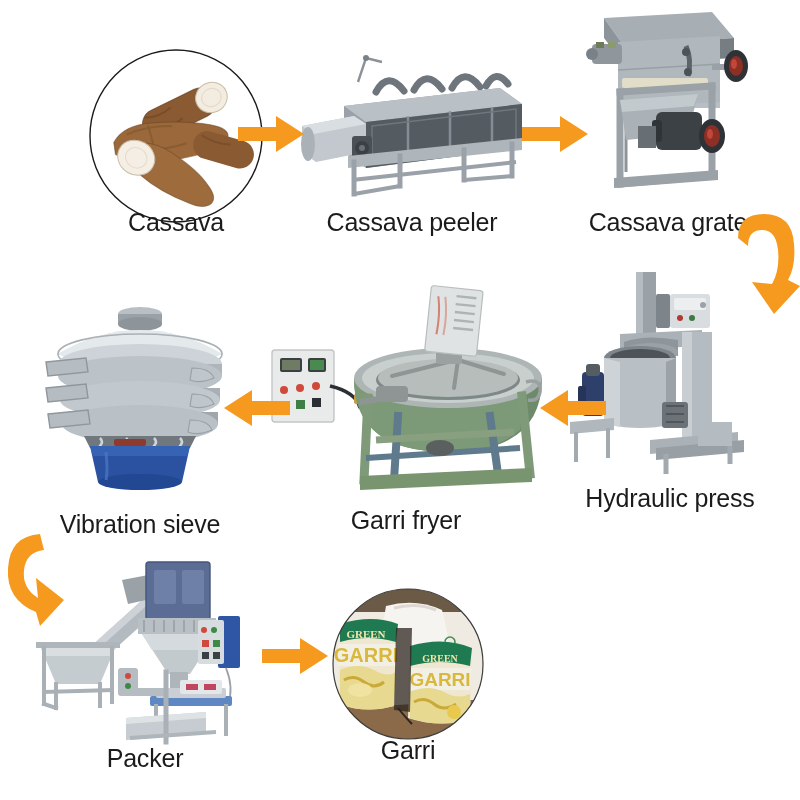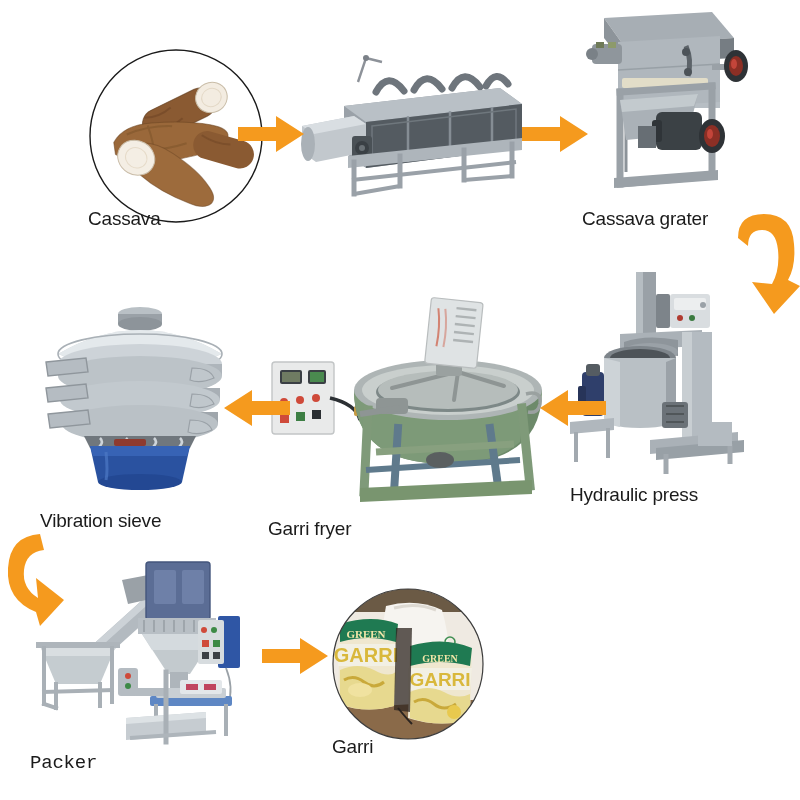--- a/index.html
+++ b/index.html
@@ -8,22 +8,22 @@
     background:#ffffff;
     font-family:"Liberation Sans", sans-serif;
     overflow:hidden;
     position:relative;
   }
   .canvas{position:absolute;inset:0;}
   .node{position:absolute;}
   .label{
     position:absolute;
     width:100%;
-    text-align:left;
-    font-size:19px;
+    text-align:center;
+    font-size:25px;
     color:#1b1b1b;
     font-family:"Liberation Sans", sans-serif;
     white-space:nowrap;
     letter-spacing:-0.2px;
   }
   .arrow{position:absolute;}
   svg{display:block;overflow:visible;}
 </style>
 </head>
 <body>
@@ -104,20 +104,21 @@
       <g stroke="#9aa1a8" stroke-width="5" stroke-linecap="square">
         <path d="M58 110 L58 142"></path>
         <path d="M104 104 L104 134"></path>
         <path d="M216 92 L216 124"></path>
         <path d="M168 98 L168 128"></path>
       </g>
       <path d="M56 128 L220 110" stroke="#9aa1a8" stroke-width="4"></path>
       <path d="M58 142 L104 134" stroke="#9aa1a8" stroke-width="4"></path>
       <path d="M168 128 L216 124" stroke="#9aa1a8" stroke-width="4"></path>
     </svg>
+    <div class="label" style="top:156px;">Cassava peeler</div>
   </div>
 
   <div class="node" style="left:582px;top:8px;width:180px;height:200px;">
     <svg width="180" height="200" viewBox="0 0 180 200">
 
       <path d="M22 10 L130 4 L152 30 L42 38 Z" fill="#a7aeb4"></path>
       <path d="M22 10 L42 38 L42 56 L22 30 Z" fill="#8d949a"></path>
       <path d="M42 38 L152 30 L152 50 L42 56 Z" fill="#767d83"></path>
 
       <rect x="36" y="34" width="102" height="66" fill="#b7bec4"></rect>
@@ -207,21 +208,21 @@
       <path d="M86 176 L174 168 L174 180 L86 188 Z" fill="#98a0a6"></path>
       <g stroke="#a2a9af" stroke-width="5">
         <path d="M96 182 L96 202"></path>
           <path d="M160 172 L160 192"></path>
       </g>
       <rect x="128" y="150" width="34" height="24" fill="#b4bbc1"></rect>
     </svg>
     <div class="label" style="top:212px;">Hydraulic press</div>
   </div>
 
-  <div class="node" style="left:268px;top:302px;width:276px;height:206px;text-decoration:underline;">
+  <div class="node" style="left:268px;top:290px;width:276px;height:206px;text-decoration:underline;">
     <svg width="276" height="206" viewBox="0 0 276 206">
 
       <rect x="4" y="60" width="62" height="72" rx="3" fill="#e9eaea"></rect>
       <rect x="4" y="60" width="62" height="72" rx="3" fill="none" stroke="#c2c5c6" stroke-width="1.4"></rect>
       <rect x="12" y="68" width="22" height="14" rx="2" fill="#3a3f44"></rect>
       <rect x="14" y="70" width="18" height="10" fill="#6f7b62"></rect>
       <rect x="40" y="68" width="18" height="14" rx="2" fill="#3a3f44"></rect>
       <rect x="42" y="70" width="14" height="10" fill="#4a8a4f"></rect>
       <g>
         <circle cx="16" cy="100" r="4" fill="#cf4a3a"></circle>
@@ -410,21 +411,21 @@
 
       <rect x="104" y="136" width="34" height="8" rx="2" fill="#b5bcc2"></rect>
 
       <path d="M96 166 L176 160 L176 182 L96 188 Z" fill="#c6ccd1"></path>
       <path d="M96 166 L176 160 L176 166 L96 172 Z" fill="#dde2e5"></path>
       <g stroke="#a9b0b6" stroke-width="5" stroke-linecap="square">
         <path d="M136 120 L136 190"></path>
       </g>
       <path d="M100 186 L186 180" stroke="#aeb5bb" stroke-width="4"></path>
     </svg>
-    <div class="label" style="top:200px;font-family:Liberation Mono, monospace;">Packer</div>
+    <div class="label" style="top:192px;">Packer</div>
   </div>
 
   <div class="node" style="left:332px;top:588px;width:152px;height:152px;">
     <svg width="152" height="152" viewBox="0 0 152 152">
       <defs>
         <clipPath id="garriClip">
             <circle cx="76" cy="76" r="75"></circle>
           </clipPath>
       </defs>
       <g clip-path="url(#garriClip)">

